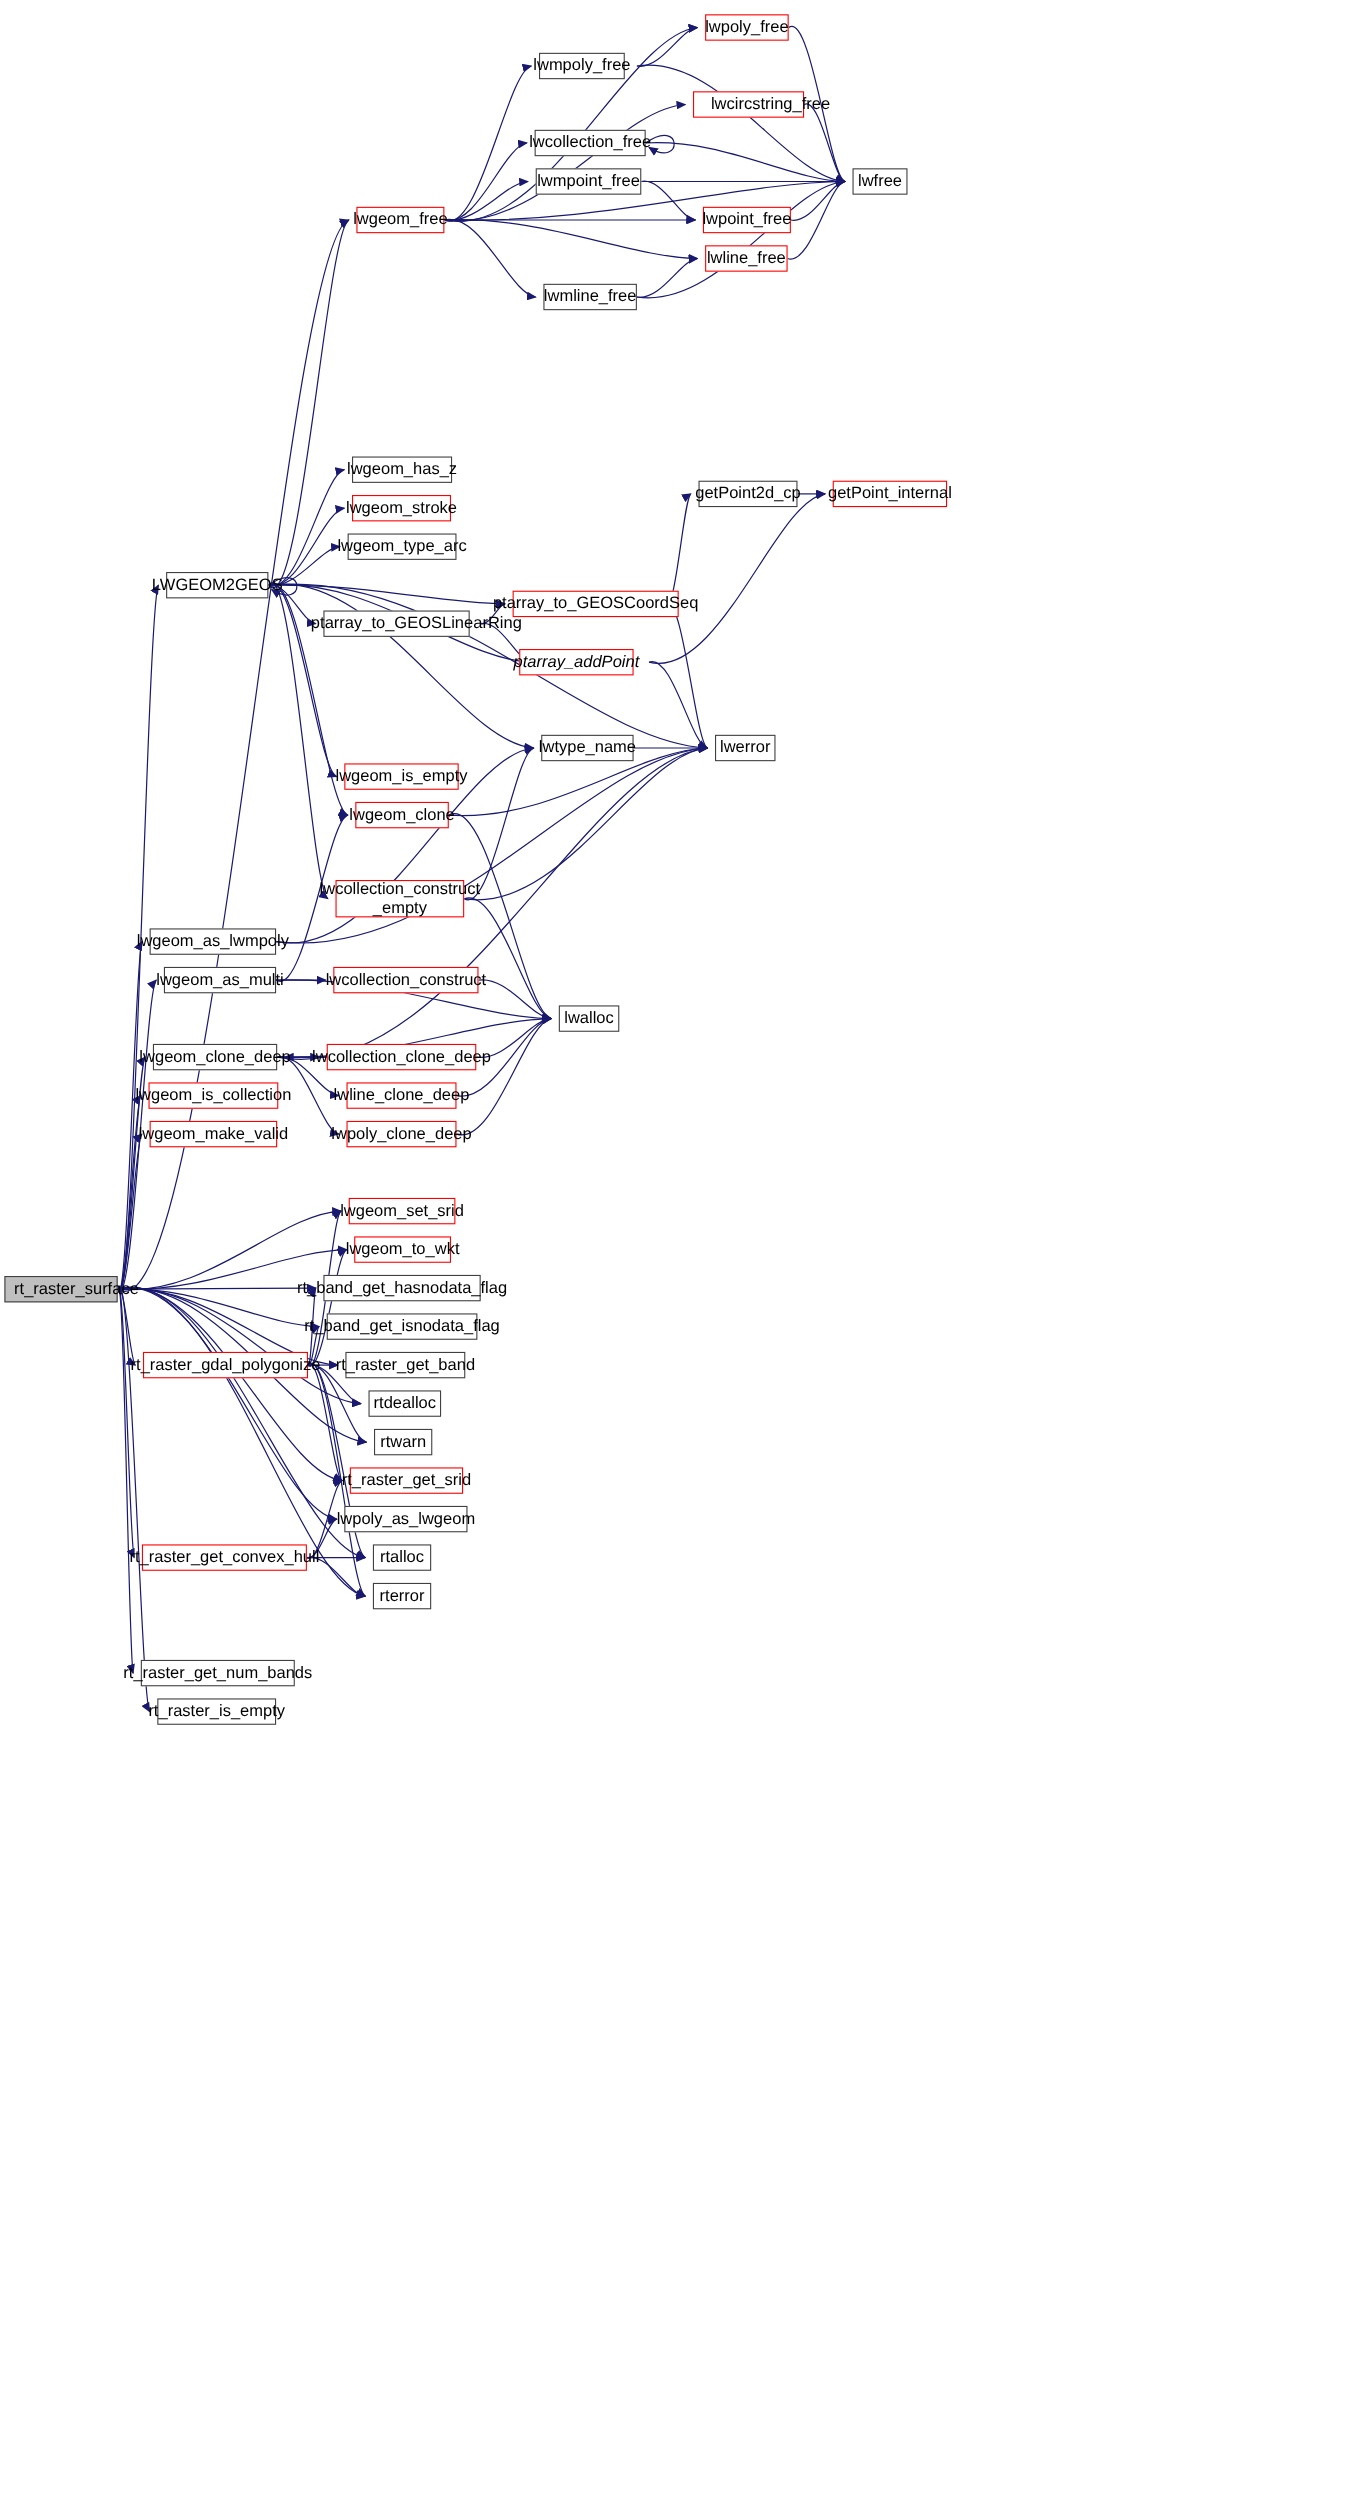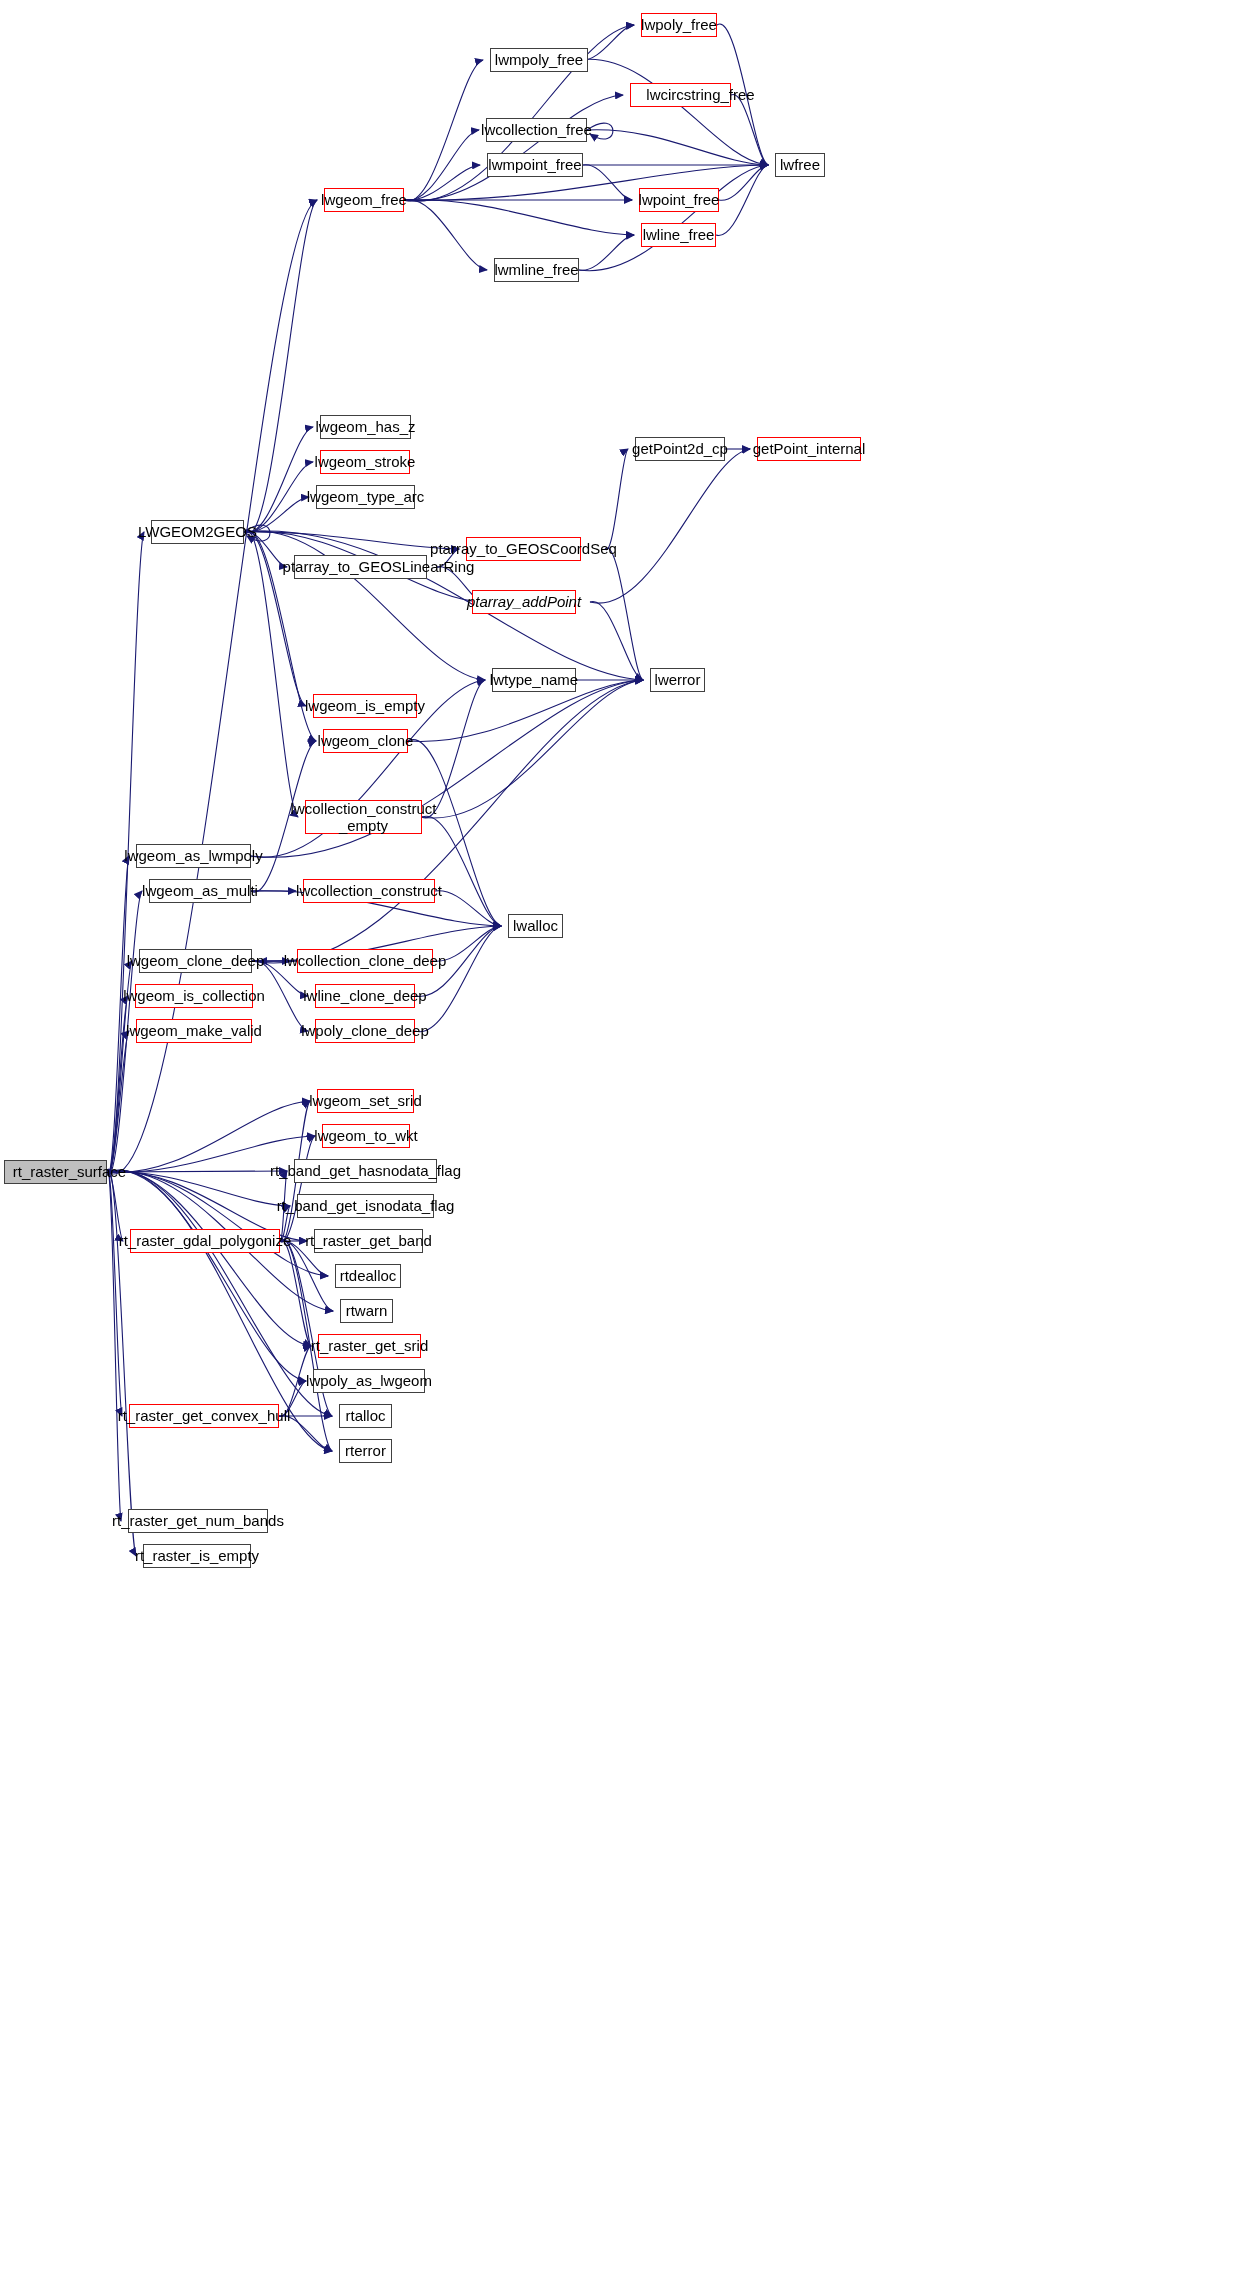--- a/index.html
+++ b/index.html
@@ -120,36 +120,36 @@
         <path d="M280,1241 C300.8,1222.38 317.44,1409.35 332,1416" marker-end="url(#ah)" stroke="#191970"></path>
         <path d="M280,1241 C300.8,1218.656 317.44,1443.02 332,1451" marker-end="url(#ah)" stroke="#191970"></path>
         <path d="M279,1416 C289.8,1419.724 298.44,1382.33 306,1381" marker-end="url(#ah)" stroke="#191970"></path>
         <path d="M279,1416 C291.8,1423.448 302.04,1348.66 311,1346" marker-end="url(#ah)" stroke="#191970"></path>
         <path d="M279,1416 C300.2,1416 317.15999999999997,1416 332,1416" marker-end="url(#ah)" stroke="#191970"></path>
         <path d="M279,1416 C300.2,1412.276 317.15999999999997,1449.67 332,1451" marker-end="url(#ah)" stroke="#191970"></path>
       </g>
   </svg>
   <div id="nodes">
       <div class="node red" style="left: 641px; top: 13px; width: 76px; height: 24px; border-color: rgb(255, 0, 0);">lwpoly_free</div>
-      <div class="node plain" style="left: 490px; top: 48px; width: 98px; height: 24px; text-align: right;">lwmpoly_free</div>
+      <div class="node plain" style="left: 490px; top: 48px; width: 78px; height: 24px; text-align: right;">lwmpoly_free</div>
       <div class="node red" style="left: 630px; top: 83px; width: 101px; height: 24px; border-color: rgb(255, 0, 0); padding-left: 40px;">lwcircstring_free</div>
       <div class="node plain" style="left: 486px; top: 118px; width: 101px; height: 24px;">lwcollection_free</div>
       <div class="node plain" style="left: 775px; top: 153px; width: 50px; height: 24px;">lwfree</div>
       <div class="node plain" style="left: 487px; top: 153px; width: 96px; height: 24px;">lwmpoint_free</div>
       <div class="node red" style="left: 324px; top: 188px; width: 80px; height: 24px; border-color: rgb(255, 0, 0);">lwgeom_free</div>
       <div class="node red" style="left: 639px; top: 188px; width: 80px; height: 24px; border-color: rgb(255, 0, 0);">lwpoint_free</div>
       <div class="node red" style="left: 641px; top: 223px; width: 75px; height: 24px; border-color: rgb(255, 0, 0); text-align: center;">lwline_free</div>
       <div class="node plain" style="left: 494px; top: 258px; width: 85px; height: 24px;">lwmline_free</div>
       <div class="node plain" style="left: 635px; top: 437px; width: 90px; height: 24px;">getPoint2d_cp</div>
       <div class="node red" style="left: 757px; top: 437px; width: 104px; height: 24px; border-color: rgb(255, 0, 0);">getPoint_internal</div>
       <div class="node plain" style="left: 320px; top: 415px; width: 91px; height: 24px;">lwgeom_has_z</div>
       <div class="node red" style="left: 320px; top: 450px; width: 90px; height: 24px; border-color: rgb(255, 0, 0);">lwgeom_stroke</div>
       <div class="node plain" style="left: 316px; top: 485px; width: 99px; height: 24px;">lwgeom_type_arc</div>
       <div class="node plain" style="left: 151px; top: 520px; width: 93px; height: 24px;">LWGEOM2GEOS</div>
-      <div class="node red" style="left: 466px; top: 537px; width: 115px; height: 24px; border-color: rgb(255, 0, 0);">ptarray_to_GEOSCoordSeq</div>
+      <div class="node red" style="left: 466px; top: 537px; width: 151px; height: 24px; border-color: rgb(255, 0, 0);">ptarray_to_GEOSCoordSeq</div>
       <div class="node plain" style="left: 294px; top: 555px; width: 133px; height: 24px; padding-left: 36px;">ptarray_to_GEOSLinearRing</div>
       <div class="node red" style="left: 472px; top: 590px; width: 104px; height: 24px; border-color: rgb(255, 0, 0); font-style: italic;">ptarray_addPoint</div>
       <div class="node plain" style="left: 492px; top: 668px; width: 84px; height: 24px;">lwtype_name</div>
       <div class="node plain" style="left: 650px; top: 668px; width: 55px; height: 24px;">lwerror</div>
       <div class="node red" style="left: 313px; top: 694px; width: 104px; height: 24px; border-color: rgb(255, 0, 0);">lwgeom_is_empty</div>
       <div class="node red" style="left: 323px; top: 729px; width: 85px; height: 24px; border-color: rgb(255, 0, 0);">lwgeom_clone</div>
       <div class="node red two-line" style="left: 305px; top: 800px; width: 117px; height: 34px; border-color: rgb(255, 0, 0);">lwcollection_construct<br>_empty</div>
       <div class="node plain" style="left: 136px; top: 844px; width: 115px; height: 24px;">lwgeom_as_lwmpoly</div>
       <div class="node plain" style="left: 149px; top: 879px; width: 102px; height: 24px;">lwgeom_as_multi</div>
       <div class="node red" style="left: 303px; top: 879px; width: 132px; height: 24px; border-color: rgb(255, 0, 0);">lwcollection_construct</div>

